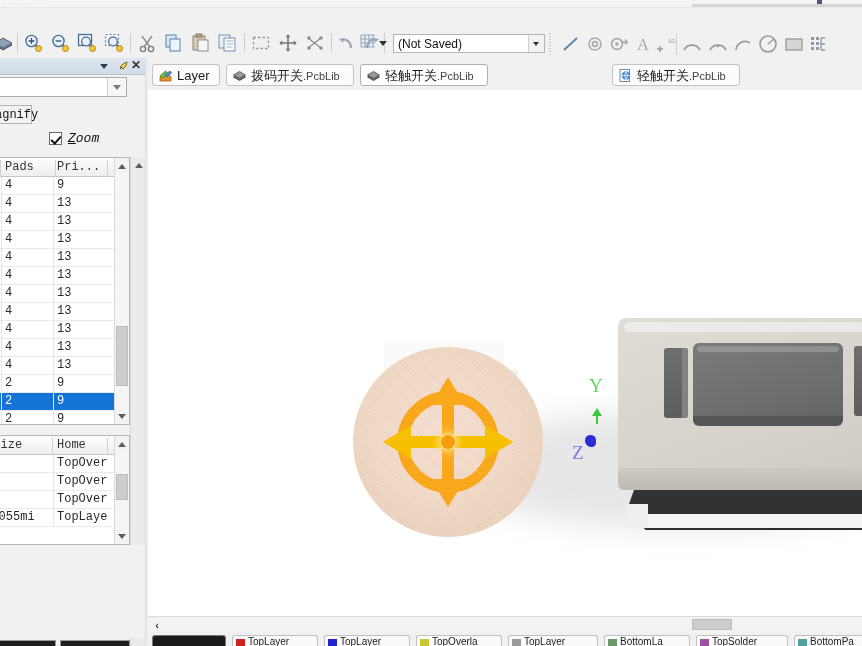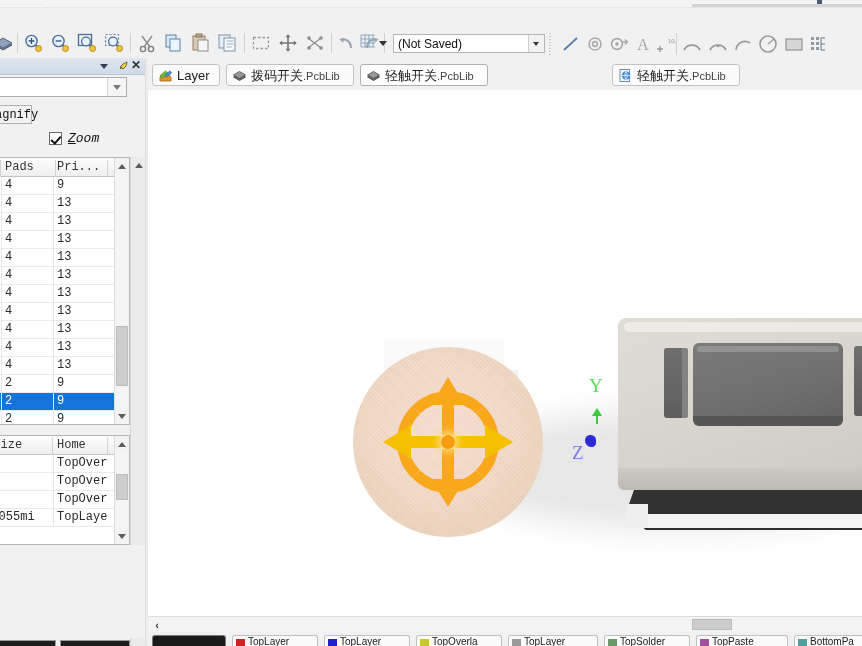--- a/index.html
+++ b/index.html
@@ -669,25 +669,25 @@
     <div class="ltab" style="left:268px;width:86px">
       <span class="sw" style="background:#c8c832"></span>
       <span class="lb">TopOverla</span>
     </div>
     <div class="ltab" style="left:360px;width:90px">
       <span class="sw" style="background:#9a9a9a"></span>
       <span class="lb">TopLayer</span>
     </div>
     <div class="ltab" style="left:456px;width:86px">
       <span class="sw" style="background:#6a9a6a"></span>
-      <span class="lb">TopSolder</span>
+      <span class="lb">BottomLa</span>
     </div>
     <div class="ltab" style="left:548px;width:92px">
       <span class="sw" style="background:#a050a0"></span>
-      <span class="lb">TopPaste</span>
+      <span class="lb">TopSolder</span>
     </div>
     <div class="ltab" style="left:646px;width:86px">
       <span class="sw" style="background:#50a0a0"></span>
       <span class="lb">BottomPa</span>
     </div>
   </div>
 
 </div>
 
 </body></html>

